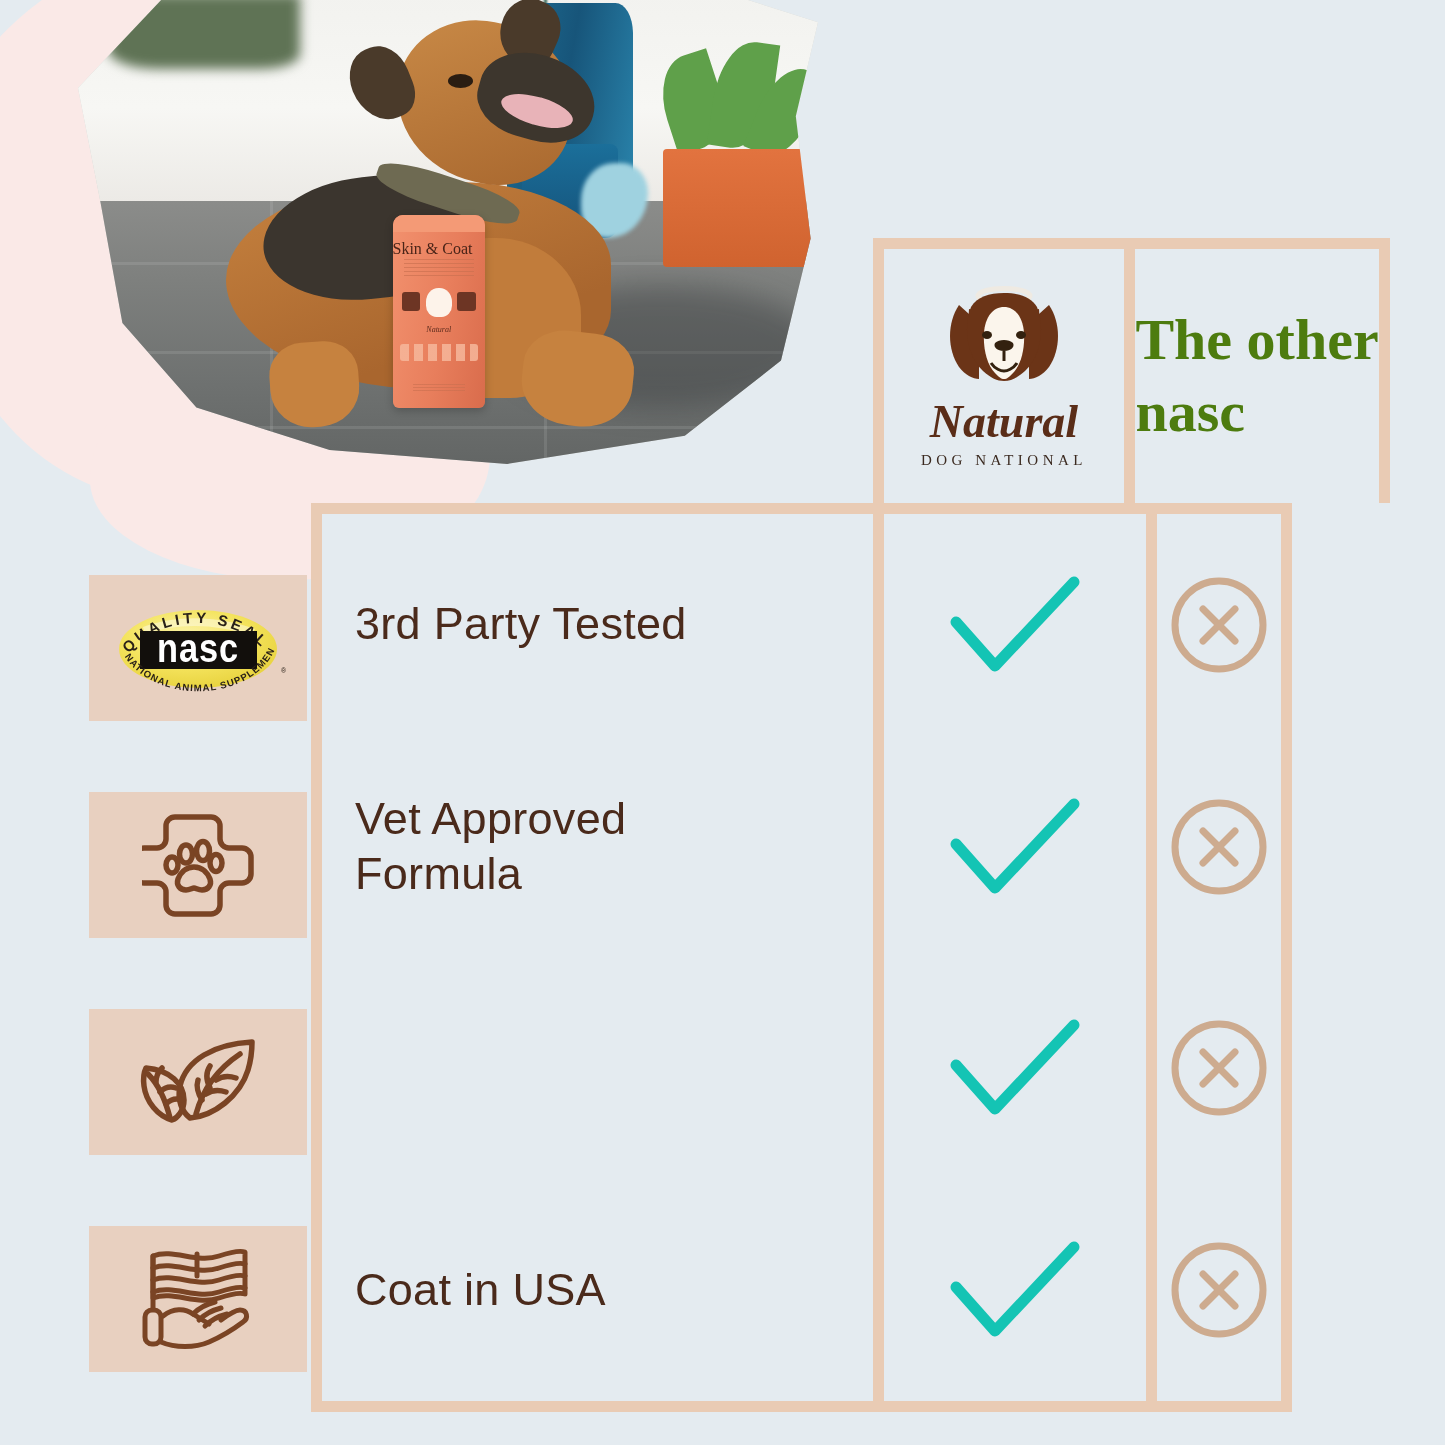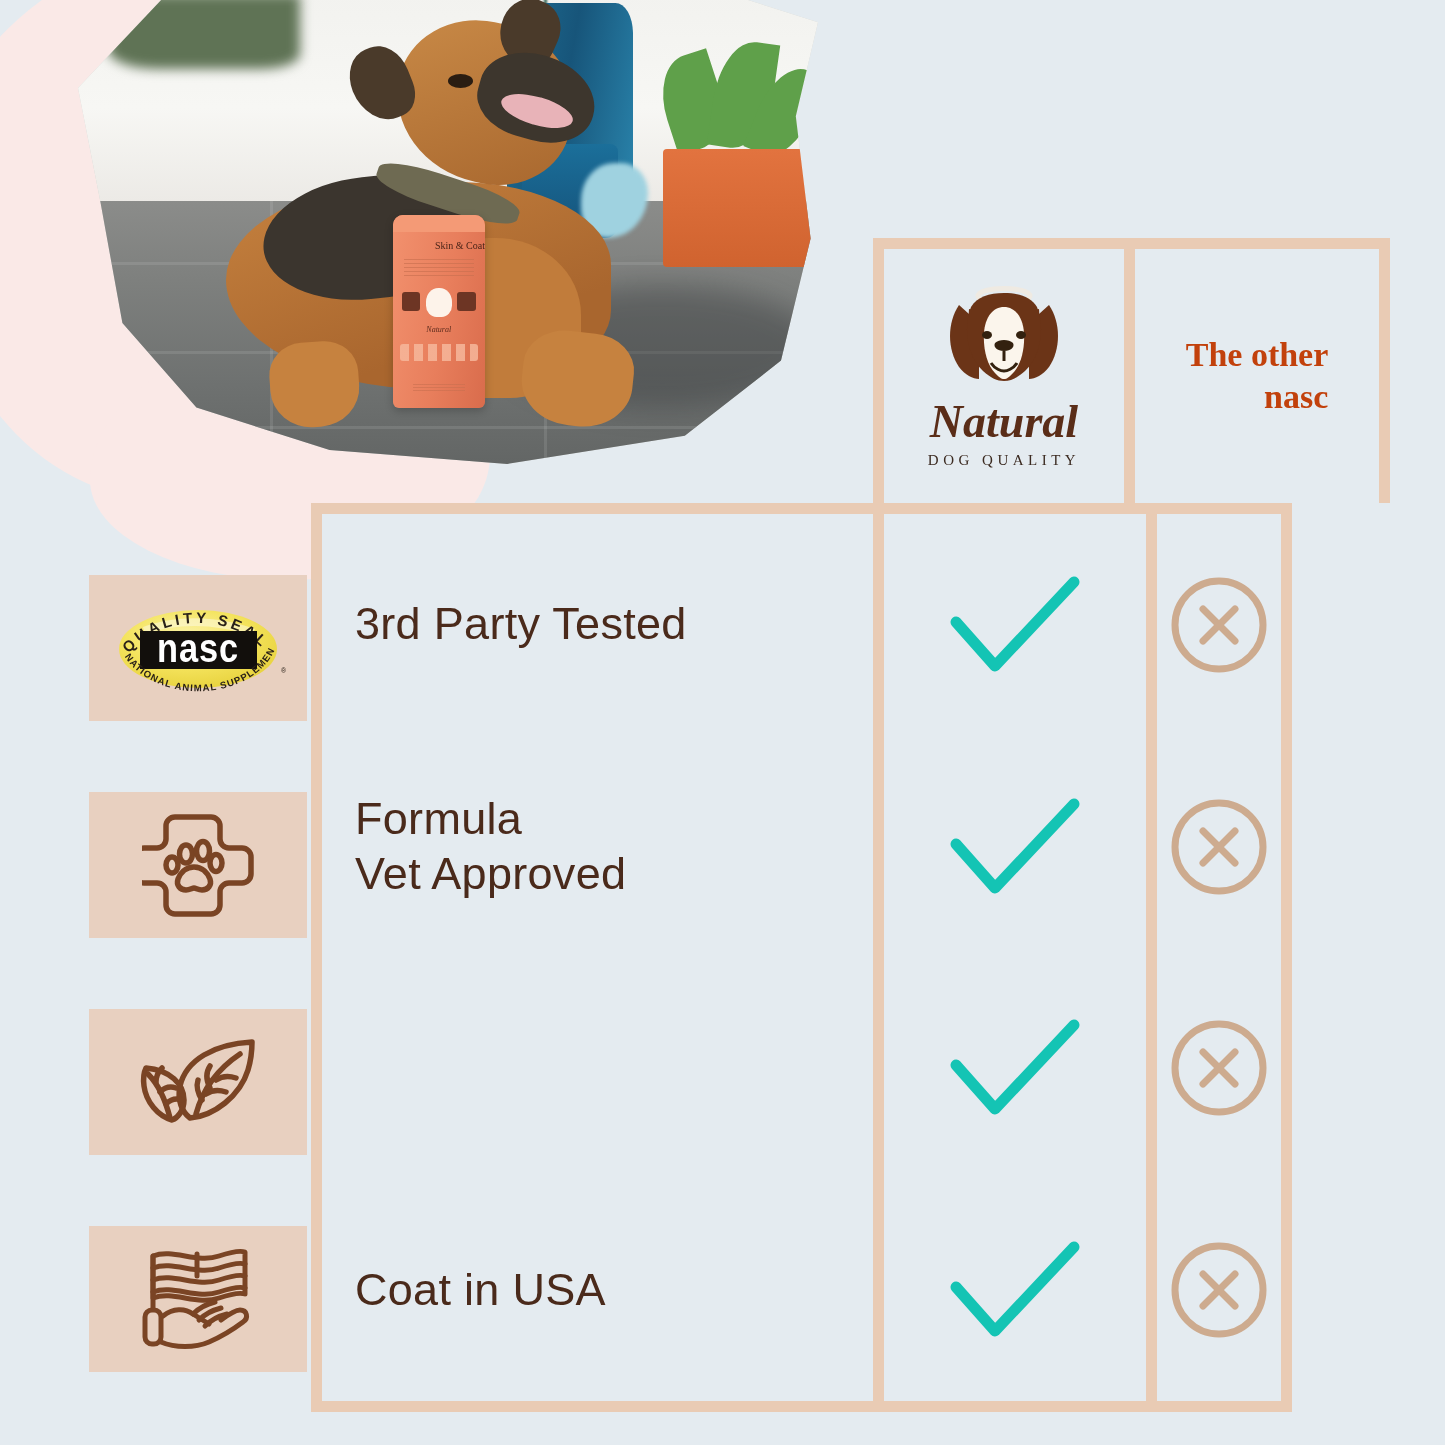--- a/index.html
+++ b/index.html
@@ -93,21 +93,21 @@
   .dog-collar{position:absolute;left:40%;top:39%;width:20%;height:7%;
     background:#6e6a52;border-radius:40%;transform:rotate(18deg);}
   
   .tin{position:absolute;left:42.5%;top:47%;width:12.5%;height:41%;
     background:linear-gradient(100deg,#f2916e,#e87e5c 55%,#d96c4c);
     border-radius:10px 10px 6px 6px;
     box-shadow:0 3px 8px rgba(0,0,0,.22);}
   .tin-lid{position:absolute;left:0;top:0;width:100%;height:9%;
     background:#f49a76;border-radius:10px 10px 0 0;}
   .tin-title{position:absolute;left:0;top:13%;width:100%;
-    text-align:right;color:#4a2418;font-size:10px;
+    text-align:left;color:#4a2418;font-size:16px;
     font-family:"Liberation Serif", serif;white-space:nowrap;}
   .tin-sub{position:absolute;left:12%;top:23%;width:76%;height:9%;
     background:repeating-linear-gradient(#c96f4f 0 1px,transparent 1px 4px);
     opacity:.65;}
   .tin-badge{position:absolute;background:#6d3524;border-radius:3px;}
   .tin-badge.l{left:10%;top:40%;width:20%;height:10%;}
   .tin-badge.r{left:70%;top:40%;width:20%;height:10%;}
   .tin-face{position:absolute;left:36%;top:38%;width:28%;height:15%;
     background:#fdf3ea;border-radius:48% 48% 40% 40%;}
   .tin-script{position:absolute;left:0;top:57%;width:100%;text-align:center;
@@ -153,21 +153,21 @@
   .logo-word{
     font-family:"Liberation Serif", serif;font-style:italic;font-weight:bold;
     font-size:46px;color:#5a2d18;line-height:1;margin-top:4px;
   }
   .logo-sub{
     font-size:15px;letter-spacing:4.5px;color:#3b2a20;margin-top:7px;
     font-family:"Liberation Serif", serif;
   }
   .other-title{
     font-family:"Liberation Serif", serif;font-weight:bold;
-    font-size:34px;line-height:1.24;color:#c2410c;text-align:right;
+    font-size:58px;line-height:1.24;color:#4d7c0f;text-align:left;
   }
 
   
   .feat-rows{position:absolute;inset:0;display:flex;flex-direction:column;}
   .feat-row{flex:1 1 0;display:flex;align-items:center;padding-left:33px;box-sizing:border-box;}
   .feat-text{
     font-size:45px;line-height:1.22;color:#4a2a1b;font-weight:500;
     letter-spacing:.3px;
   }
   .mark-rows{position:absolute;inset:0;display:flex;flex-direction:column;}
@@ -242,21 +242,21 @@
                    C88 95 82 98 75 98 C68 98 62 95 54 88 C38 74 34 44 42 24 Z" fill="#6b3417"></path>
           <path d="M75 24 C86 24 94 34 95 50 C96 66 92 82 84 90 C80 94 78 96 75 96
                    C72 96 70 94 66 90 C58 82 54 66 55 50 C56 34 64 24 75 24 Z" fill="#fbf5ec"></path>
           <ellipse cx="58" cy="52" rx="5" ry="4" fill="#33210f"></ellipse>
           <ellipse cx="92" cy="52" rx="5" ry="4" fill="#33210f"></ellipse>
           <path d="M66 60 C70 56 80 56 84 60 C86 64 82 68 75 68 C68 68 64 64 66 60 Z" fill="#33210f"></path>
           <path d="M75 68 L75 78" stroke="#33210f" stroke-width="3" fill="none"></path>
           <path d="M62 80 C66 86 72 88 75 88 C78 88 84 86 88 80" stroke="#33210f" stroke-width="3" fill="none"></path>
         </svg>
         <div class="logo-word">Natural</div>
-        <div class="logo-sub">DOG QUALITY</div>
+        <div class="logo-sub">DOG NATIONAL</div>
       </div>
     </div>
 
     <div class="head-other">
       <div class="other-title">
         <div>The other</div>
         <div>nasc</div>
       </div>
     </div>
   </div>
@@ -343,22 +343,22 @@
 
     <div class="col-feature">
       <div class="feat-rows">
         <div class="feat-row">
           <div class="feat-text">
             <div>3rd Party Tested</div>
           </div>
         </div>
         <div class="feat-row">
           <div class="feat-text">
+            <div>Vet Approved</div>
             <div>Formula</div>
-            <div>Vet Approved</div>
           </div>
         </div>
         <div class="feat-row">
           <div class="feat-text">
           </div>
         </div>
         <div class="feat-row">
           <div class="feat-text">
             <div>Coat in USA</div>
           </div>

